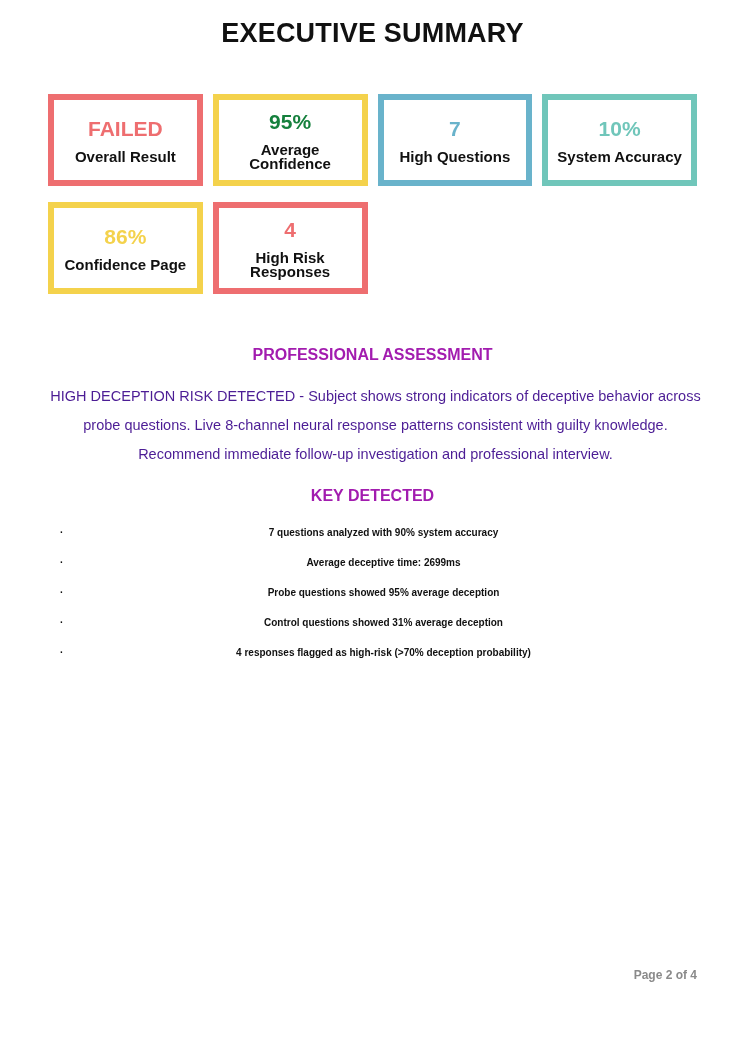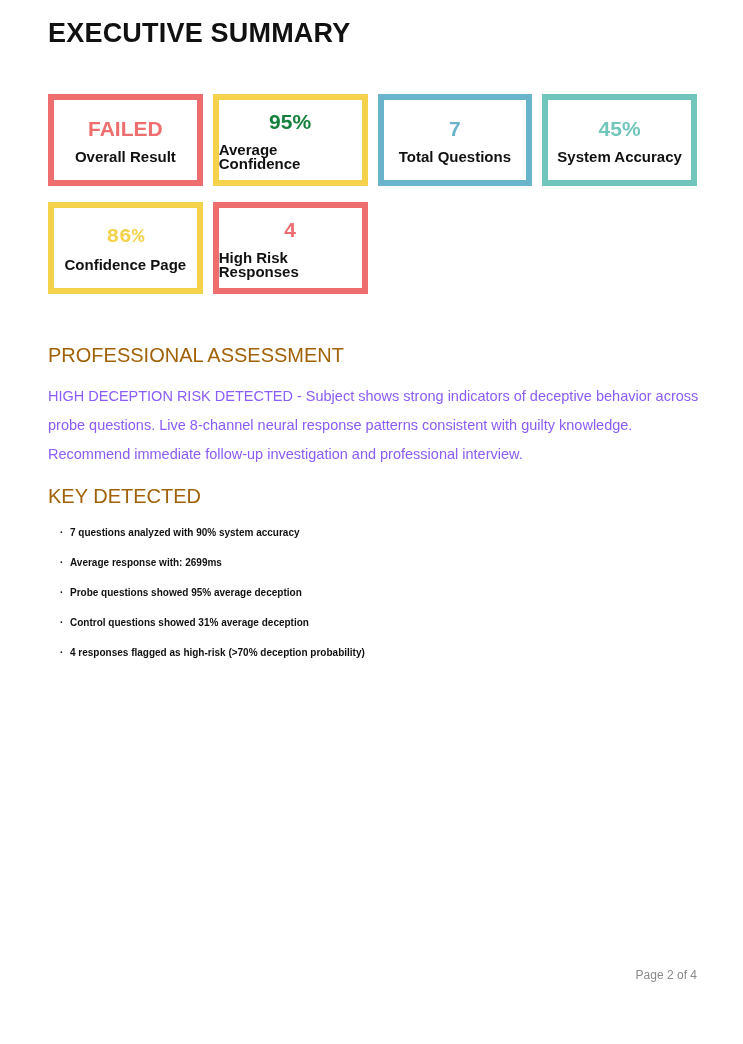--- a/index.html
+++ b/index.html
@@ -1,15 +1,15 @@
 <!DOCTYPE html>
 <html><head>
 <meta charset="utf-8">
 <style>
-  * { margin: 0; padding: 0; box-sizing: border-box; }
+  * { margin: 0; padding: 0; box-sizing: border-box; text-align: center; }
   html, body {
     width: 743px; height: 1044px;
     background: #ffffff;
     font-family: "Liberation Sans", sans-serif;
     color: #161616;
     overflow: hidden;
     position: relative;
   }
   .page {
     position: relative;
@@ -46,33 +46,33 @@
     font-weight: bold;
     line-height: 22px;
   }
   .stat-label {
     font-size: 15px;
     font-weight: bold;
     color: #111111;
     line-height: 14px;
   }
   .section-heading {
-    font-size: 20px;
-    font-weight: normal;
-    color: #a16207;
+    font-size: 16px;
+    font-weight: bold;
+    color: #a21caf;
     line-height: 22px;
   }
   .assessment-section { margin-top: 50px; }
   .assessment-body {
     margin-top: 16px;
     width: 655px;
     font-size: 14.5px;
     line-height: 29px;
     font-weight: normal;
-    color: #8b5cf6;
+    color: #4c1d95;
   }
   .findings-section { margin-top: 16px; }
   .findings-list {
     margin-top: 19px;
     list-style: none;
     padding-left: 14px;
   }
   .findings-list li {
     position: relative;
     font-size: 10px;
@@ -88,21 +88,21 @@
     left: -2px;
     top: 0;
     font-weight: bold;
   }
   .page-footer {
     position: absolute;
     top: 968px;
     right: 46px;
     font-size: 12px;
     color: #8a8a8a;
-    font-weight: normal;
+    font-weight: bold;
   }
 </style>
 </head>
 <body>
 
 <div class="page">
 
   <h1 class="doc-title">EXECUTIVE SUMMARY</h1>
 
   <div class="stat-grid">
@@ -112,50 +112,50 @@
       <div class="stat-label">Overall Result</div>
     </div>
 
     <div class="stat-card" style="border-color: rgb(244, 210, 76);">
       <div class="stat-value" style="color: #15803d;">95%</div>
       <div class="stat-label">Average Confidence</div>
     </div>
 
     <div class="stat-card" style="border-color: rgb(105, 179, 203);">
       <div class="stat-value" style="color: rgb(105, 179, 203);">7</div>
-      <div class="stat-label">Total Questions</div>
+      <div class="stat-label">High Questions</div>
     </div>
 
     <div class="stat-card" style="border-color: rgb(112, 198, 186);">
-      <div class="stat-value" style="color: rgb(112, 198, 186);">45%</div>
+      <div class="stat-value" style="color: rgb(112, 198, 186);">10%</div>
       <div class="stat-label">System Accuracy</div>
     </div>
 
     <div class="stat-card" style="border-color: rgb(244, 210, 76);">
-      <div class="stat-value" style="color: rgb(244, 210, 76); font-family: Liberation Mono, monospace;">86%</div>
+      <div class="stat-value" style="color: rgb(244, 210, 76);">86%</div>
       <div class="stat-label">Confidence Page</div>
     </div>
 
     <div class="stat-card" style="border-color: rgb(238, 110, 112);">
       <div class="stat-value" style="color: rgb(238, 110, 112);">4</div>
       <div class="stat-label">High Risk Responses</div>
     </div>
 
   </div>
 
   <div class="assessment-section">
     <h2 class="section-heading">PROFESSIONAL ASSESSMENT</h2>
     <p class="assessment-body">HIGH DECEPTION RISK DETECTED - Subject shows strong indicators of deceptive behavior across probe questions. Live 8-channel neural response patterns consistent with guilty knowledge. Recommend immediate follow-up investigation and professional interview.</p>
   </div>
 
   <div class="findings-section">
     <h2 class="section-heading">KEY DETECTED</h2>
     <ul class="findings-list">
       <li>7 questions analyzed with 90% system accuracy</li>
-      <li>Average response with: 2699ms</li>
+      <li>Average deceptive time: 2699ms</li>
       <li>Probe questions showed 95% average deception</li>
       <li>Control questions showed 31% average deception</li>
       <li>4 responses flagged as high-risk (&gt;70% deception probability)</li>
     </ul>
   </div>
 
   <div class="page-footer">Page 2 of 4</div>
 
 </div>
 

